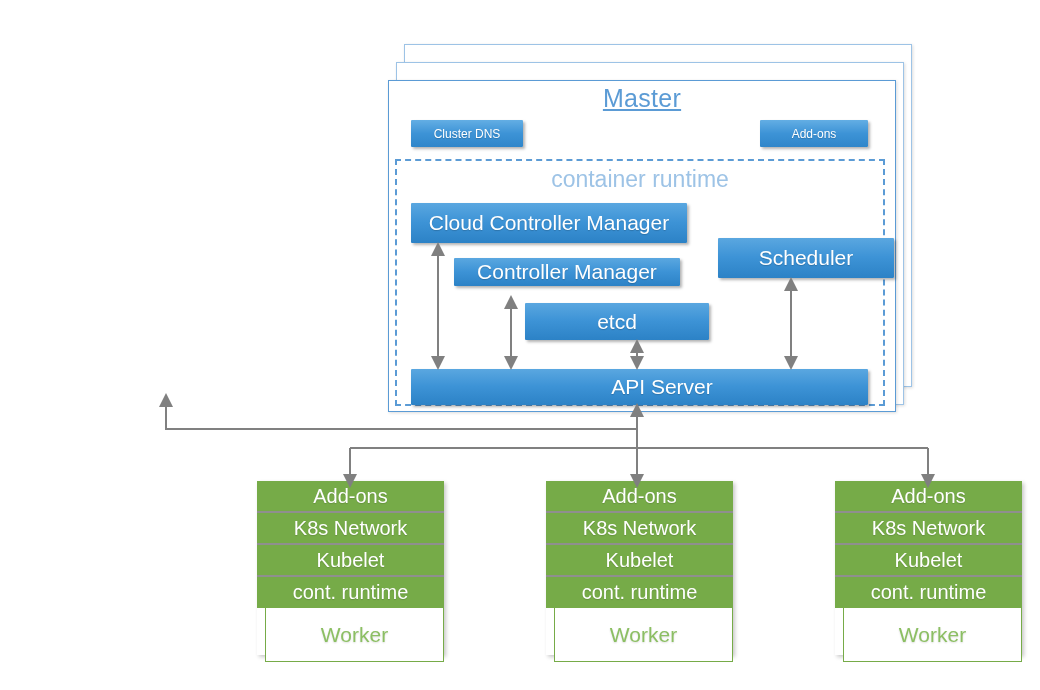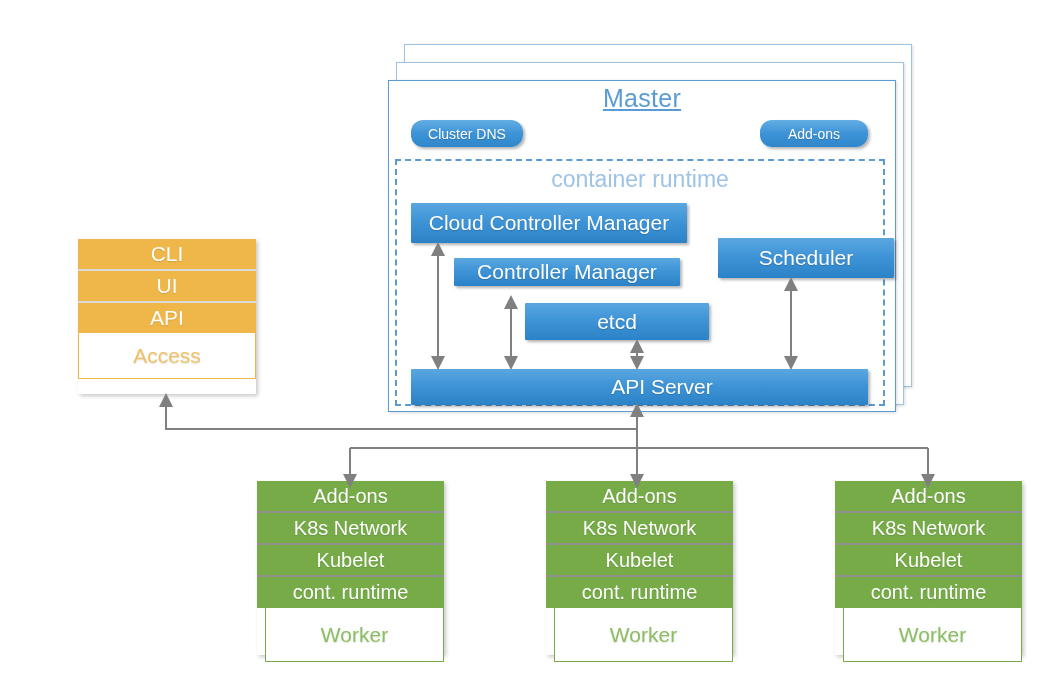--- a/index.html
+++ b/index.html
@@ -71,23 +71,22 @@
     align-items: center;
     justify-content: center;
     box-shadow: 2px 2px 3px rgba(0,0,0,0.30);
     z-index: 7;
     font-size: 21px;
     text-shadow: 0 1px 1px rgba(0,0,0,0.18);
     border-radius: 1px;
     white-space: nowrap;
   }
   .blue-box.small {
-    font-size: 14px;
+    font-size: 12px;
     background: linear-gradient(180deg, #63aee4 0%, #3d93d6 50%, #2f86ca 100%);
-    border-radius: 12px;
   }
 
   
   .access-wrap { z-index: 5; }
   .access-cell {
     background: #efb649;
     color: #ffffff;
     display: flex;
     align-items: center;
     justify-content: center;
@@ -181,34 +180,20 @@
   </div>
 
   <div class="abs blue-box" style="left:718px; top:238px; width:176px; height:40px;align-items:center;">
     <span>Scheduler</span>
   </div>
 
   <div class="abs blue-box" style="left:411px; top:369px; width:457px; height:36px;padding-left:45px;">
     <span>API Server</span>
   </div>
 
-  <div class="abs access-wrap access-shadow" style="left:78px; top:239px; width:178px; height:155px;">
-    <div class="access-cell" style="height:30px;">
-      <span>CLI</span>
-    </div>
-    <div class="access-cell" style="height:30px;">
-      <span>UI</span>
-    </div>
-    <div class="access-cell" style="height:30px; border-bottom:none;">
-      <span>API</span>
-    </div>
-    <div class="access-foot" style="height:45px;">
-      <span>Access</span>
-    </div>
-  </div>
 
   <div class="abs worker-wrap worker-shadow" style="left:257px; top:481px; width:187px; height:174px;">
     <div class="worker-cell" style="height:30px;">
       <span>Add-ons</span>
     </div>
     <div class="worker-cell" style="height:30px;">
       <span>K8s Network</span>
     </div>
     <div class="worker-cell" style="height:30px;">
       <span>Kubelet</span>

